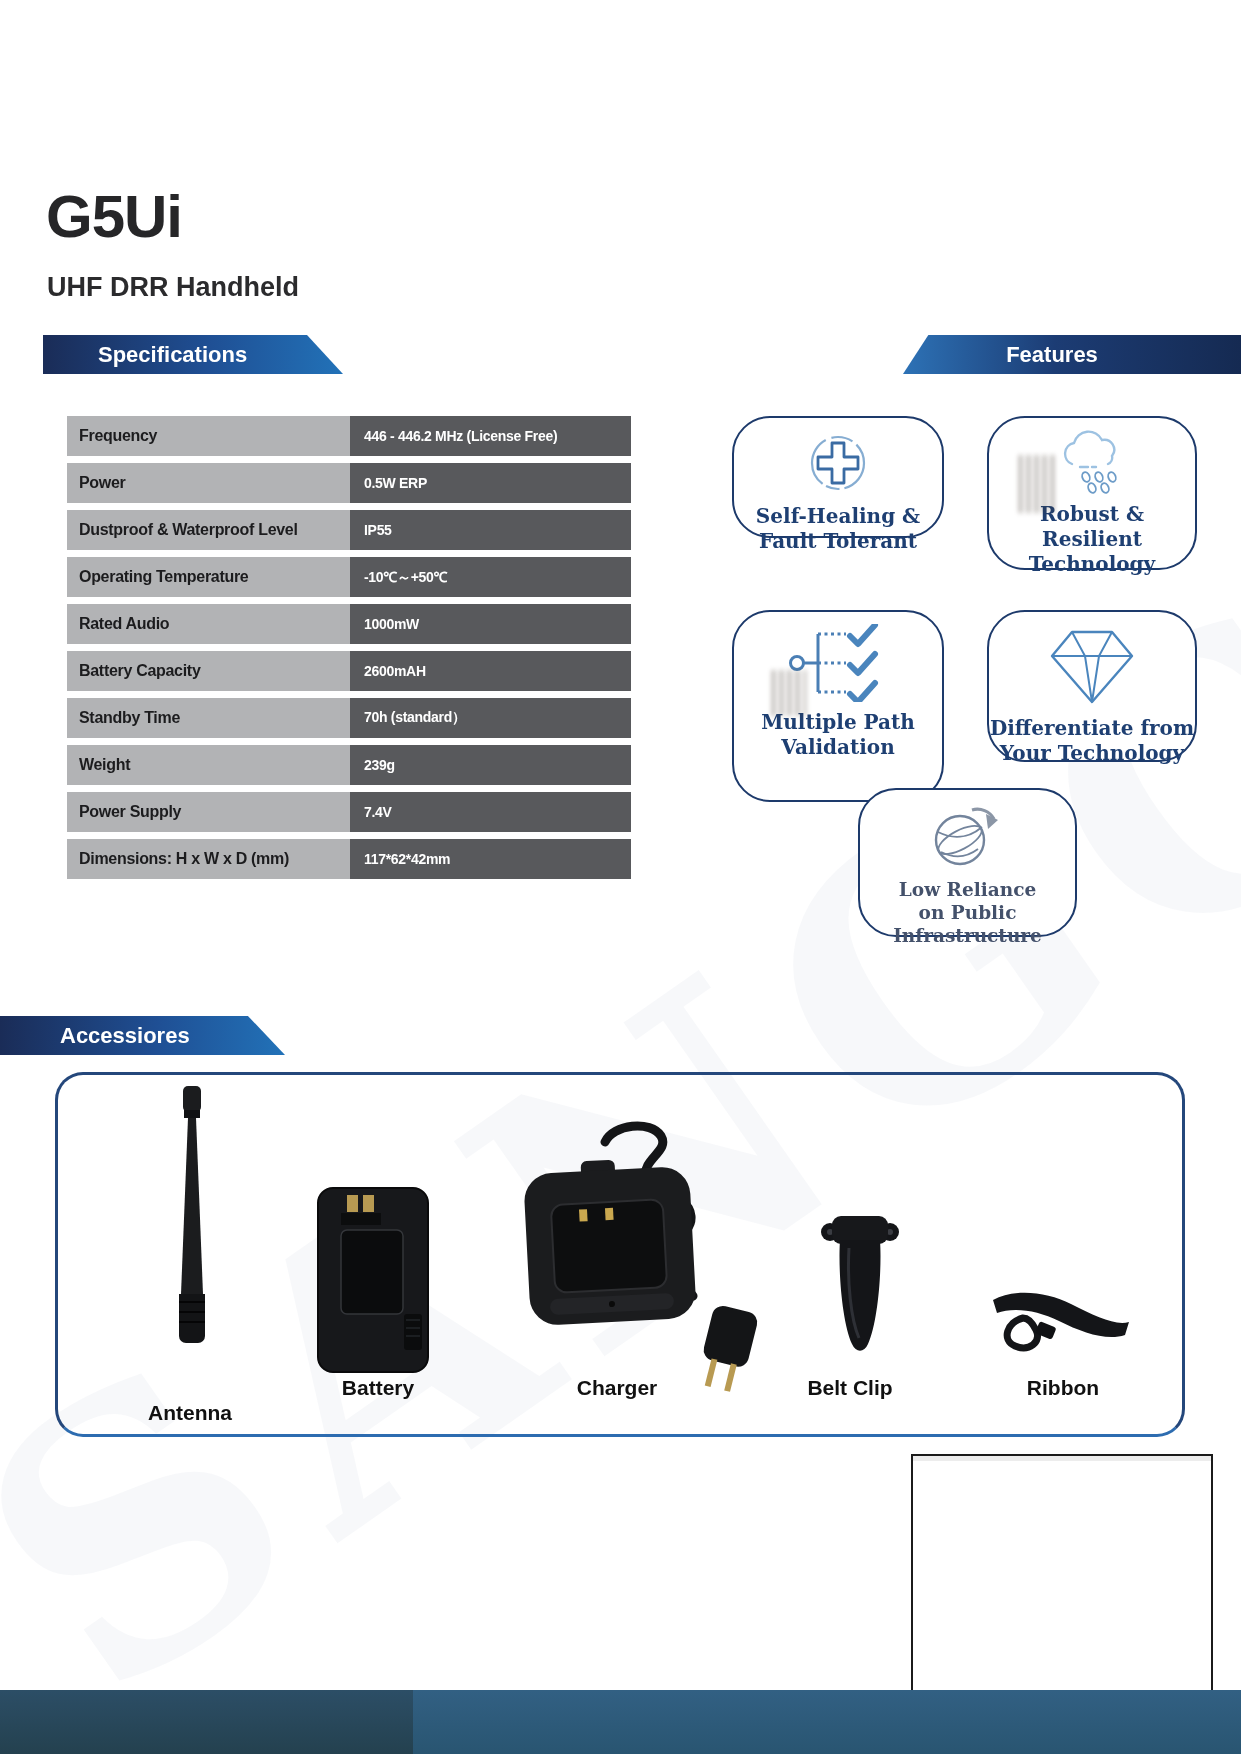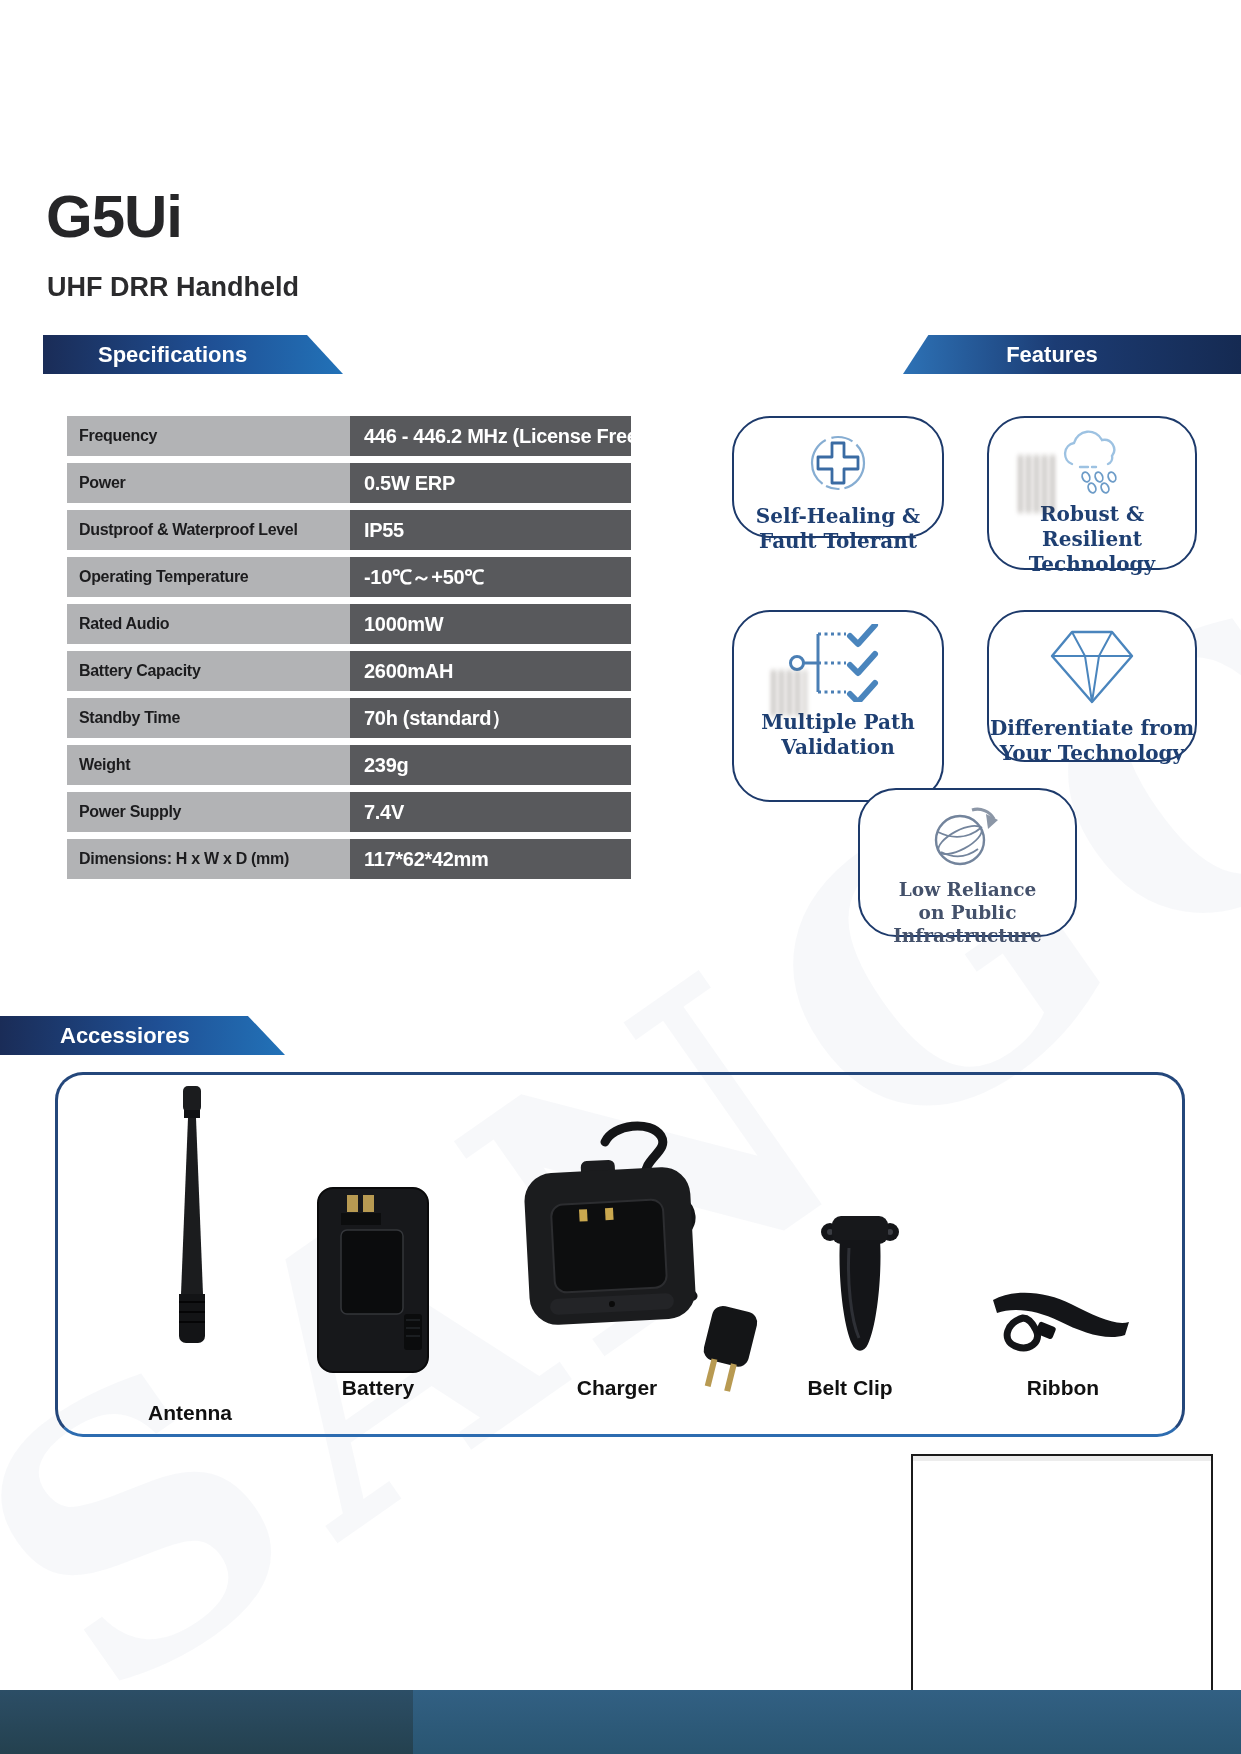--- a/index.html
+++ b/index.html
@@ -21,21 +21,21 @@
         background:linear-gradient(90deg,#2d72b6 0%,#1c3c74 45%,#152a52 100%);
         clip-path:polygon(7.5% 0,100% 0,100% 100%,0 100%);}
   .banner-acc{left:0;top:1016px;width:285px;padding-left:60px;box-sizing:border-box;
         background:linear-gradient(92deg,#1a2c57 0%,#1f4f94 55%,#2272b8 100%);
         clip-path:polygon(0 0,87% 0,100% 100%,0 100%);}
   
   .spec-table{position:absolute;left:67px;top:416px;width:564px;}
   .srow{display:flex;height:40px;margin-bottom:7px;}
   .srow .k{width:283px;background:#b2b3b5;color:#1c1c1e;font-size:16px;font-weight:bold;
         display:flex;align-items:center;padding-left:12px;box-sizing:border-box;white-space:nowrap;letter-spacing:-0.3px;}
-  .srow .v{width:281px;background:#58595c;color:#ffffff;font-size:20px;font-weight:bold;
+  .srow .v{width:281px;background:#58595c;color:#ffffff;font-size:14px;font-weight:bold;
         display:flex;align-items:center;padding-left:14px;box-sizing:border-box;white-space:nowrap;letter-spacing:-0.3px;}
   
   .card{position:absolute;background:#fff;border:2.5px solid #1d3a6b;border-radius:38px;box-sizing:border-box;
         display:flex;flex-direction:column;align-items:center;padding-top:12px;}
   .card .txt{font-family:"DejaVu Serif",serif;font-weight:bold;color:#1e3f72;font-size:20px;
         line-height:1.25;text-align:center;margin-top:4px;}
   .c1{left:732px;top:416px;width:212px;height:122px;}
   .c2{left:987px;top:416px;width:210px;height:154px;}
   .c3{left:732px;top:610px;width:212px;height:192px;}
   .c4{left:987px;top:610px;width:210px;height:152px;}

